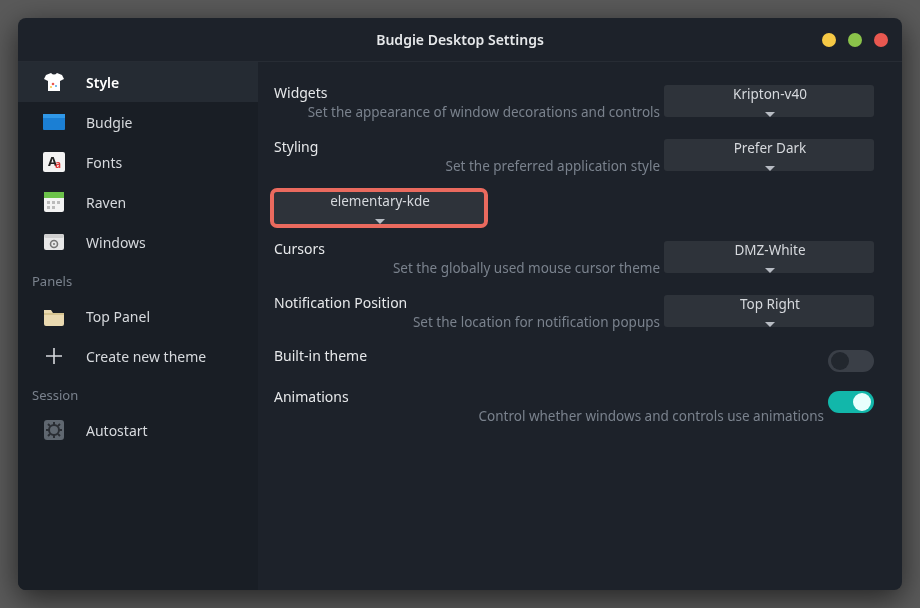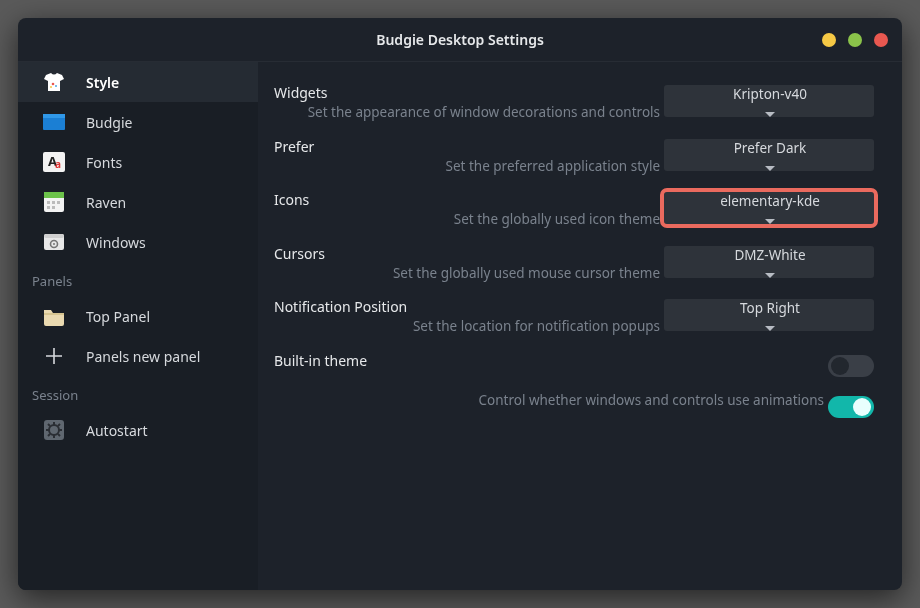--- a/index.html
+++ b/index.html
@@ -197,21 +197,21 @@
         </span>
         <span>Top Panel</span>
       </div>
 
       <div class="nav-item">
         <span class="nav-icon">
           <svg viewBox="0 0 28 28">
               <path stroke="#d6d9dd" stroke-width="1.6" d="M14 6 V22 M6 14 H22"></path>
             </svg>
         </span>
-        <span>Panels new panel</span>
+        <span>Create new theme</span>
       </div>
 
       <div class="group-label">Session</div>
 
       <div class="nav-item">
         <span class="nav-icon">
           <svg viewBox="0 0 28 28">
               <rect x="4" y="4" width="20" height="20" rx="3" fill="#5f6770"></rect>
               <circle cx="14" cy="14" r="5" fill="none" stroke="#2a2e34" stroke-width="2"></circle>
               <g stroke="#2a2e34" stroke-width="2">
@@ -239,34 +239,30 @@
           <div class="setting-desc">Set the appearance of window decorations and controls</div>
         </div>
         <div class="combo">
           <span>Kripton-v40</span>
           <span class="tri"></span>
         </div>
       </div>
 
       <div class="setting-row">
         <div class="setting-text">
-          <div class="setting-title">Prefer</div>
+          <div class="setting-title">Styling</div>
           <div class="setting-desc">Set the preferred application style</div>
         </div>
         <div class="combo">
           <span>Prefer Dark</span>
           <span class="tri"></span>
         </div>
       </div>
 
       <div class="setting-row">
-        <div class="setting-text">
-          <div class="setting-title">Icons</div>
-          <div class="setting-desc">Set the globally used icon theme</div>
-        </div>
         <div class="combo highlight">
           <span>elementary-kde</span>
           <span class="tri"></span>
         </div>
       </div>
 
       <div class="setting-row">
         <div class="setting-text">
           <div class="setting-title">Cursors</div>
           <div class="setting-desc">Set the globally used mouse cursor theme</div>
@@ -292,20 +288,21 @@
         <div class="setting-text">
           <div class="setting-title">Built-in theme</div>
         </div>
         <div class="switch off">
           <div class="knob"></div>
         </div>
       </div>
 
       <div class="setting-row">
         <div class="setting-text">
+          <div class="setting-title">Animations</div>
           <div class="setting-desc">Control whether windows and controls use animations</div>
         </div>
         <div class="switch on">
           <div class="knob"></div>
         </div>
       </div>
 
     </div>
   </div>
 </div>

